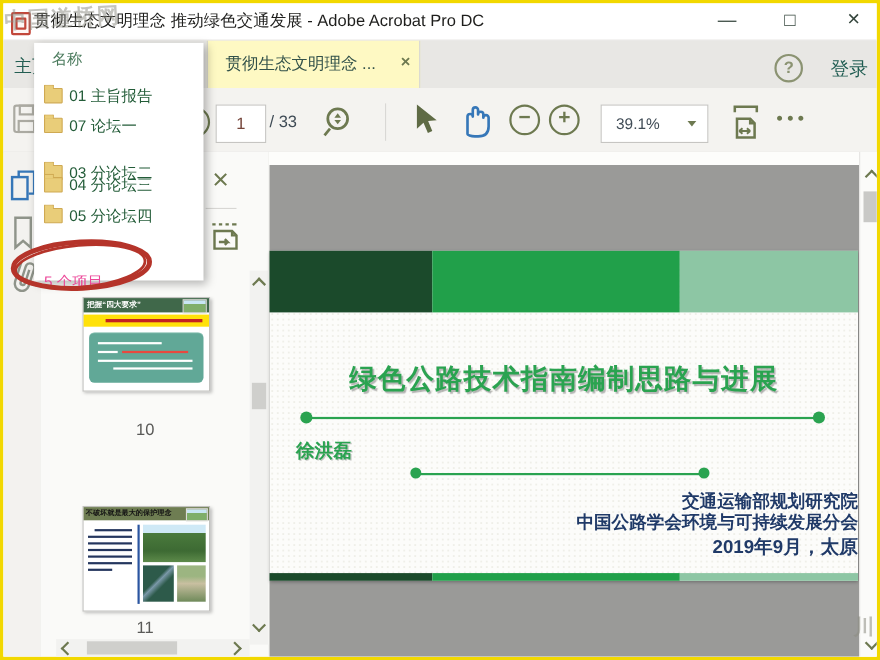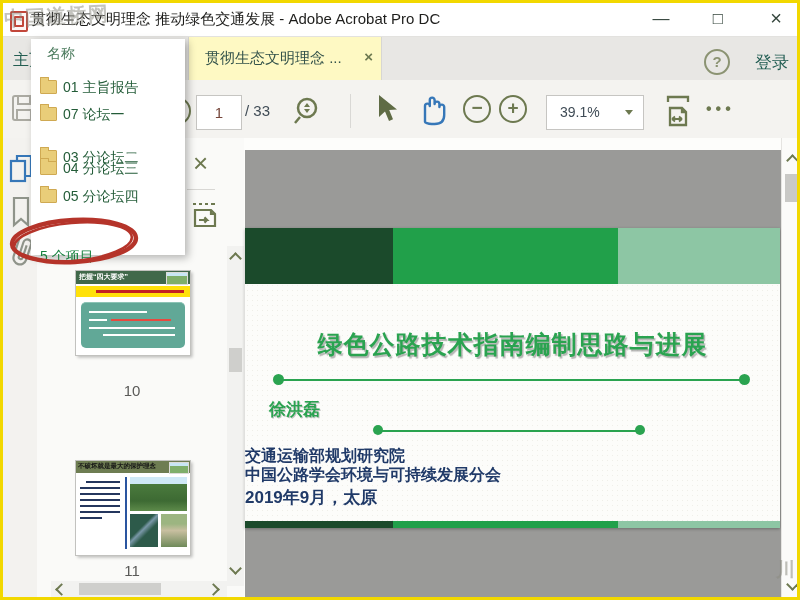--- a/index.html
+++ b/index.html
@@ -46,31 +46,31 @@
   .chev.rt{transform:rotate(135deg);}
   .sthumb{position:absolute;background:#cfcfcc;}
   .strack{position:absolute;background:#f2f2f0;}
   
   .popup{left:28px;top:36px;width:154px;height:216px;background:#fff;box-shadow:3px 3px 8px rgba(0,0,0,.28);z-index:30;}
   .popup .hd{left:16px;top:6px;font-size:14px;color:#4a7a5c;}
   .popitem{left:0;width:100%;height:27px;}
   .popitem .txt{position:absolute;left:32px;top:6px;font-size:14px;color:#235c38;white-space:nowrap;}
   .folder{position:absolute;left:9px;top:7px;width:15px;height:12px;background:#e9cd79;border:1px solid #cfa952;border-radius:1px;}
   .folder:before{content:"";position:absolute;left:-1px;top:-4px;width:7px;height:3px;background:#e9cd79;border:1px solid #cfa952;border-bottom:none;border-radius:1px 1px 0 0;}
-  .popfoot{left:9px;top:209px;font-size:14px;color:#15803d;}
+  .popfoot{left:9px;top:209px;font-size:14px;color:#ec4899;}
   
   .pane{left:241px;top:135px;right:0;bottom:0;background:#fdfdfb;}
   .graybg{left:1px;top:12px;width:536px;bottom:0;background:#9a9a98;}
   .page{left:1px;top:90px;width:535px;height:300px;background:#fcfcfa;background-image:radial-gradient(#efefe8 0.8px,transparent 0.9px);background-size:5px 5px;box-shadow:0 1px 3px rgba(0,0,0,.3);}
   .blockrow{left:0;width:535px;display:flex;}
   .slidetitle{left:0;width:100%;top:100px;text-align:center;font-size:25px;font-weight:bold;color:#2aa350;letter-spacing:1px;text-shadow:1.5px 1.5px 1px rgba(95,95,95,.45);white-space:nowrap;}
   .gline{height:2px;background:#2aa350;}
   .gdot{width:11px;height:11px;border-radius:50%;background:#2aa350;}
   .author{left:0;width:100%;top:170px;text-align:left;font-size:17px;font-weight:bold;color:#2aa350;text-shadow:1px 1px 0 rgba(95,95,95,.35);margin-left:24px;}
-  .orgtxt{left:0;width:100%;text-align:left;font-weight:bold;color:#203a68;}
+  .orgtxt{left:0;width:100%;text-align:right;font-weight:bold;color:#203a68;}
   .mainsb{left:537px;top:0;width:20px;bottom:0;background:#fbfbf9;border-left:1px solid #e5e4e1;}
   .wm-br{right:2px;bottom:14px;font-size:19px;color:rgba(140,140,130,.55);font-weight:bold;}
   
   .m10hd{left:0;top:0;width:114px;height:13px;background:#40684a;}
   .m10hd span{position:absolute;left:3px;top:1px;font-size:7px;font-weight:bold;color:#fff;white-space:nowrap;transform-origin:0 0;}
   .mimg{position:absolute;background:linear-gradient(#c8e6f4 30%,#7fae6a 30%);border:1px solid #dcdcd8;}
   .m11hd{left:0;top:0;width:114px;height:12px;background:#6e7d52;}
   .m11hd span{position:absolute;left:2px;top:1px;font-size:6.5px;font-weight:bold;color:#141414;white-space:nowrap;}
   svg{display:block;}
 </style>

